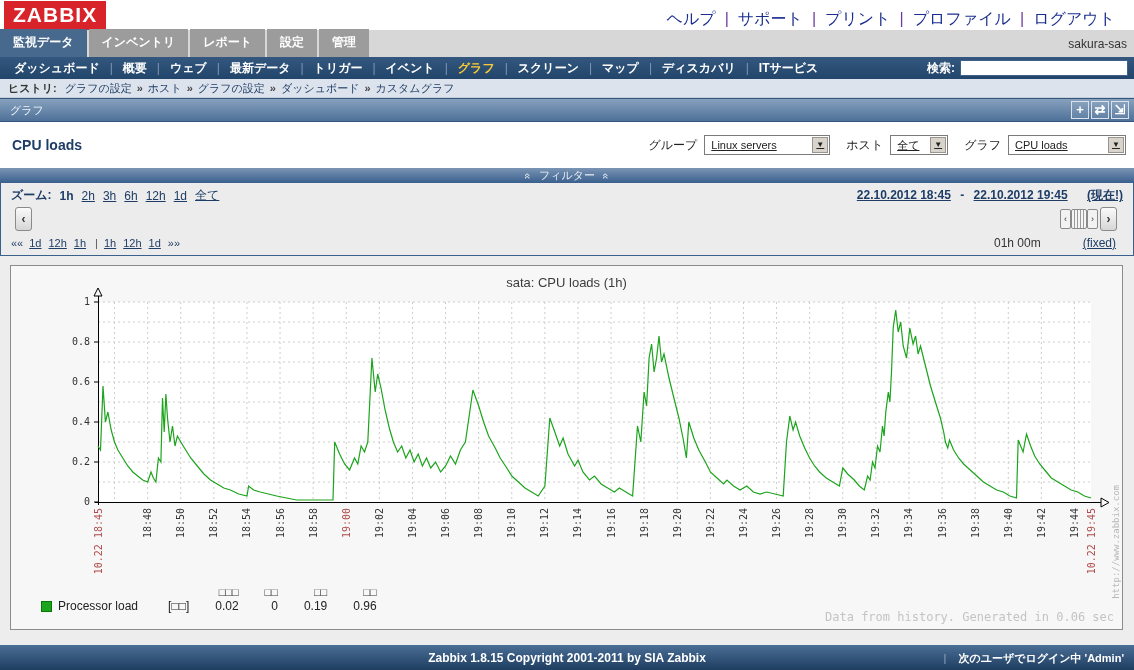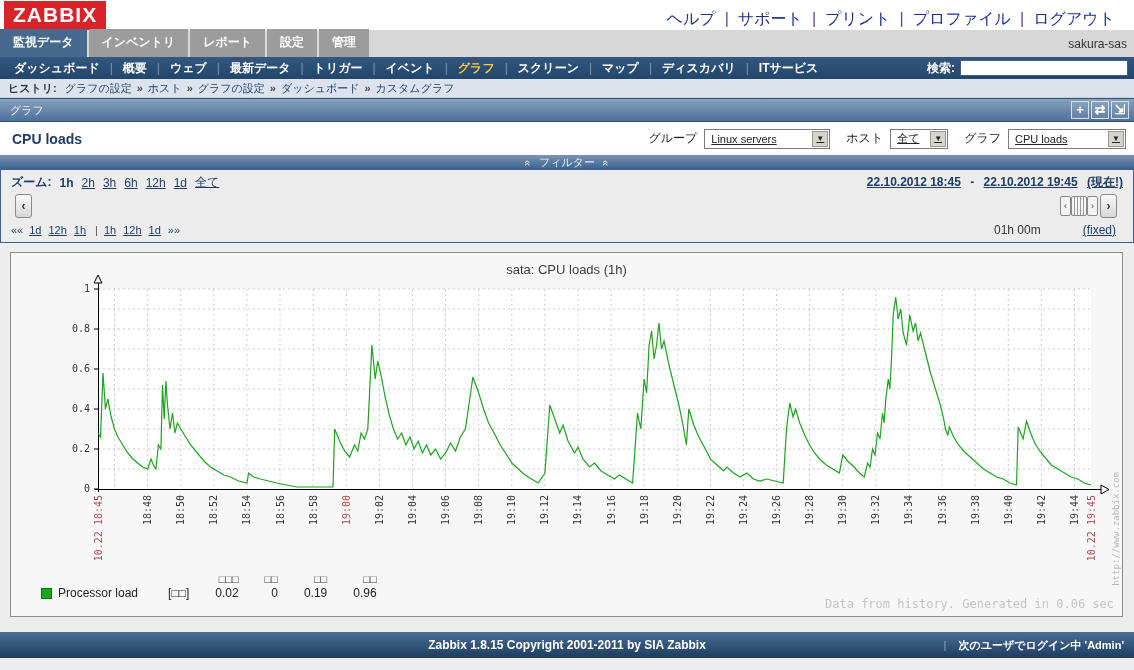--- a/index.html
+++ b/index.html
@@ -42,21 +42,21 @@
   
   .titlebar { height:24px; background:linear-gradient(#87A1BD,#4E7199);
               border-top:1px solid #32567E; border-bottom:1px solid #32567E;
               display:flex; align-items:center; }
   .titlebar .tbtitle { color:#EFF4F9; font-size:11px; padding-left:10px; }
   .tbicons { margin-left:auto; display:flex; gap:2px; padding-right:5px; }
   .tbicon { width:18px; height:18px; border:1px solid #D9E2EC; color:#FFF; font-weight:bold;
             font-size:13px; line-height:16px; text-align:center; cursor:pointer; background:rgba(255,255,255,0.08); }
 
   
-  .controlrow { height:33px; background:#FFF; display:flex; align-items:center; }
+  .controlrow { height:46px; background:#FFF; display:flex; align-items:center; }
   .pagetitle { font-size:14px; font-weight:bold; color:#1E3D66; padding-left:12px; }
   .selgroup { margin-left:auto; display:flex; align-items:center; padding-right:8px; font-size:12px; color:#222; }
   .selgroup .lbl { margin:0 7px 0 16px; }
   .select { display:flex; align-items:center; height:20px; border:1px solid #7B7B7B;
             background:#FFF; font-size:11px; cursor:pointer;text-decoration:underline; }
   .select .selval { padding:0 6px; white-space:nowrap; }
   .select .selbtn { width:16px; height:16px; margin:1px; background:#D8D4CC; border:1px solid #9A968E;
                     font-size:8px; line-height:14px; text-align:center; color:#222; }
 
   
@@ -209,21 +209,21 @@
     <a>2h</a>
     <a>3h</a>
     <a>6h</a>
     <a>12h</a>
     <a>1d</a>
     <a>全て</a>
     <span class="daterange">
       <a>22.10.2012 18:45</a>
       <span style="margin:0 6px;">-</span>
       <a>22.10.2012 19:45</a>
-      <a style="margin-left:6px;">(現在!)</a>
+      <a style="margin-left:16px;">(現在!)</a>
     </span>
   </div>
   <div class="scrollrow">
     <div class="scrollbtn left">‹</div>
     <div class="slider">
       <div class="sliderbit btn">‹</div>
       <div class="sliderbit grip"></div>
       <div class="sliderbit btn">›</div>
     </div>
     <div class="scrollbtn right">›</div>

